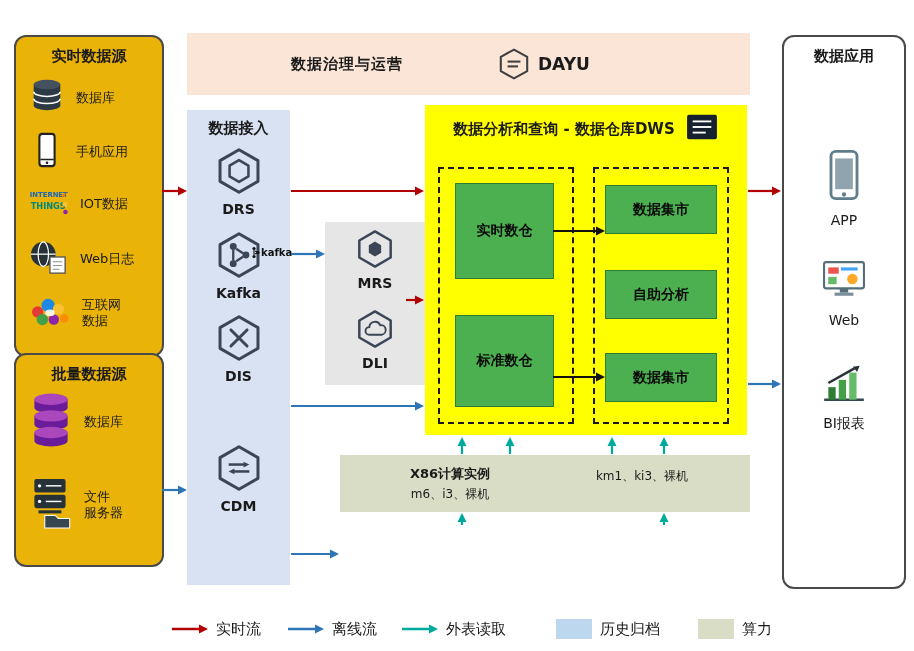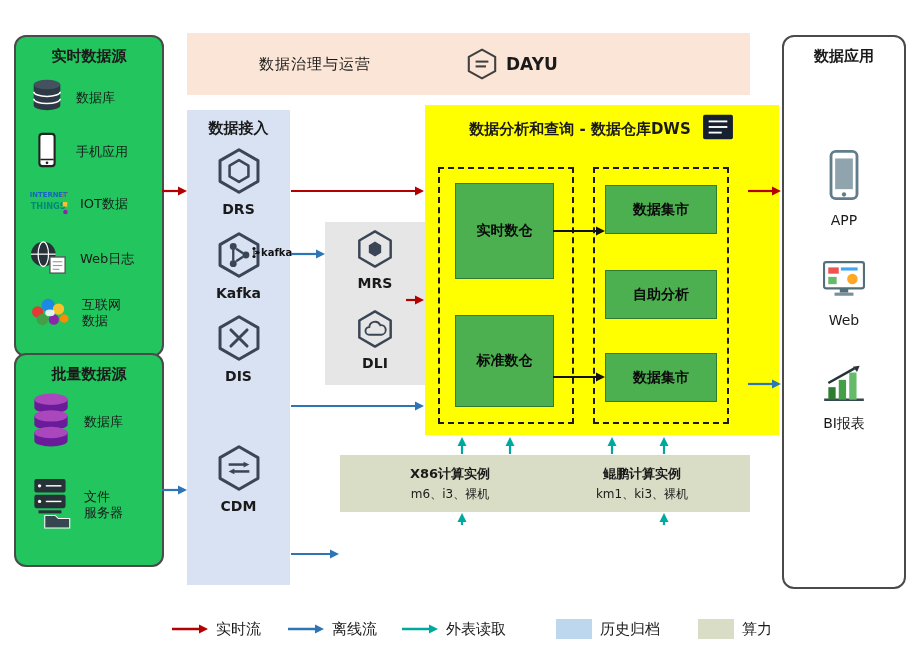--- a/index.html
+++ b/index.html
@@ -7,40 +7,40 @@
           font-family:"DejaVu Sans","Liberation Sans",sans-serif;color:#1a1a1a;overflow:hidden;}
   
   .st-rt{stroke:var(--c-realtime,#b30000);} .fl-rt{fill:var(--c-realtime,#b30000);}
   .st-off{stroke:var(--c-offline,#2e75b6);} .fl-off{fill:var(--c-offline,#2e75b6);}
   .st-ext{stroke:var(--c-external,#00a99d);} .fl-ext{fill:var(--c-external,#00a99d);}
   .st-k{stroke:#111;} .fl-k{fill:#111;}
   svg.overlay{position:absolute;left:0;top:0;width:914px;height:651px;pointer-events:none;z-index:6;}
   svg.overlay line{stroke-width:2.2;}
 
   
-  .panel{position:absolute;border:2px solid #4a4a4a;border-radius:12px;background:#22c55e;}
+  .panel{position:absolute;border:2px solid #4a4a4a;border-radius:12px;background:#eab308;}
   .ptitle{position:absolute;top:10px;left:0;width:100%;text-align:center;font-weight:bold;font-size:15px;}
   .srow{position:absolute;left:12px;display:flex;align-items:center;gap:10px;}
   .slabel{font-size:13px;white-space:pre-line;line-height:1.25;width:70px;}
 
   .gov{position:absolute;left:187px;top:33px;width:563px;height:62px;background:var(--c-governance,#fbe5d6);
        display:flex;align-items:center;}
-  .gov-title{margin-left:72px;font-weight:normal;font-size:15px;letter-spacing:1px;}
+  .gov-title{margin-left:104px;font-weight:bold;font-size:15px;letter-spacing:1px;}
   .gov-icon{margin-left:95px;display:flex;}
   .gov-product{margin-left:8px;font-weight:bold;font-size:17px;}
 
   .ingest{position:absolute;left:187px;top:110px;width:103px;height:475px;background:var(--c-ingest,#d9e2f3);}
   .ititle{position:absolute;top:9px;width:100%;text-align:center;font-weight:bold;font-size:15px;}
   .svc{position:absolute;left:0;width:100%;display:flex;flex-direction:column;align-items:center;gap:3px;}
   .svcname{font-weight:bold;font-size:14px;}
   .kmark{position:absolute;left:64px;top:14px;display:flex;align-items:center;gap:1px;font-size:10px;font-weight:bold;color:#111;}
 
   .procbox{position:absolute;left:325px;top:222px;width:100px;height:163px;background:var(--c-graybox,#e7e6e6);}
 
-  .dws{position:absolute;left:425px;top:105px;width:354px;height:330px;background:var(--c-dws,#ffff00);}
+  .dws{position:absolute;left:425px;top:105px;width:322px;height:330px;background:var(--c-dws,#ffff00);}
   .dws-titlebar{position:absolute;top:8px;left:0;width:100%;display:flex;align-items:center;justify-content:center;gap:10px;}
   .dws-title{font-weight:bold;font-size:15px;}
   .dashbox{position:absolute;border:2px dashed #1a1a1a;}
   .greenbox{position:absolute;background:var(--c-green,#4caf50);border:1px solid var(--c-green_border,#2f7d32);
             display:flex;align-items:center;justify-content:center;font-weight:bold;font-size:14px;color:#0a0a0a;}
 
   .computebar{position:absolute;left:340px;top:455px;width:410px;height:57px;background:var(--c-compute,#d9ddc5);}
   .cgroup{position:absolute;top:10px;width:160px;text-align:center;}
   .cg-title{font-weight:bold;font-size:13px;}
   .cg-sub{font-size:12px;margin-top:3px;}
@@ -291,21 +291,20 @@
     <div class="greenbox" style="left:180px;top:165px;width:110px;height:47px;">自助分析</div>
     <div class="greenbox" style="left:180px;top:248px;width:110px;height:47px;">数据集市</div>
   </div>
 
   <div class="computebar">
     <div class="cgroup" style="left:30px;">
       <div class="cg-title">X86计算实例</div>
       <div class="cg-sub">m6、i3、裸机</div>
     </div>
     <div class="cgroup" style="left:222px;">
-      <div class="cg-title">鲲鹏计算实例</div>
       <div class="cg-sub">km1、ki3、裸机</div>
     </div>
   </div>
 
 
   <div class="apps">
     <div class="ptitle">数据应用</div>
 
     <div class="asvc" style="top:112px">
       <span>

